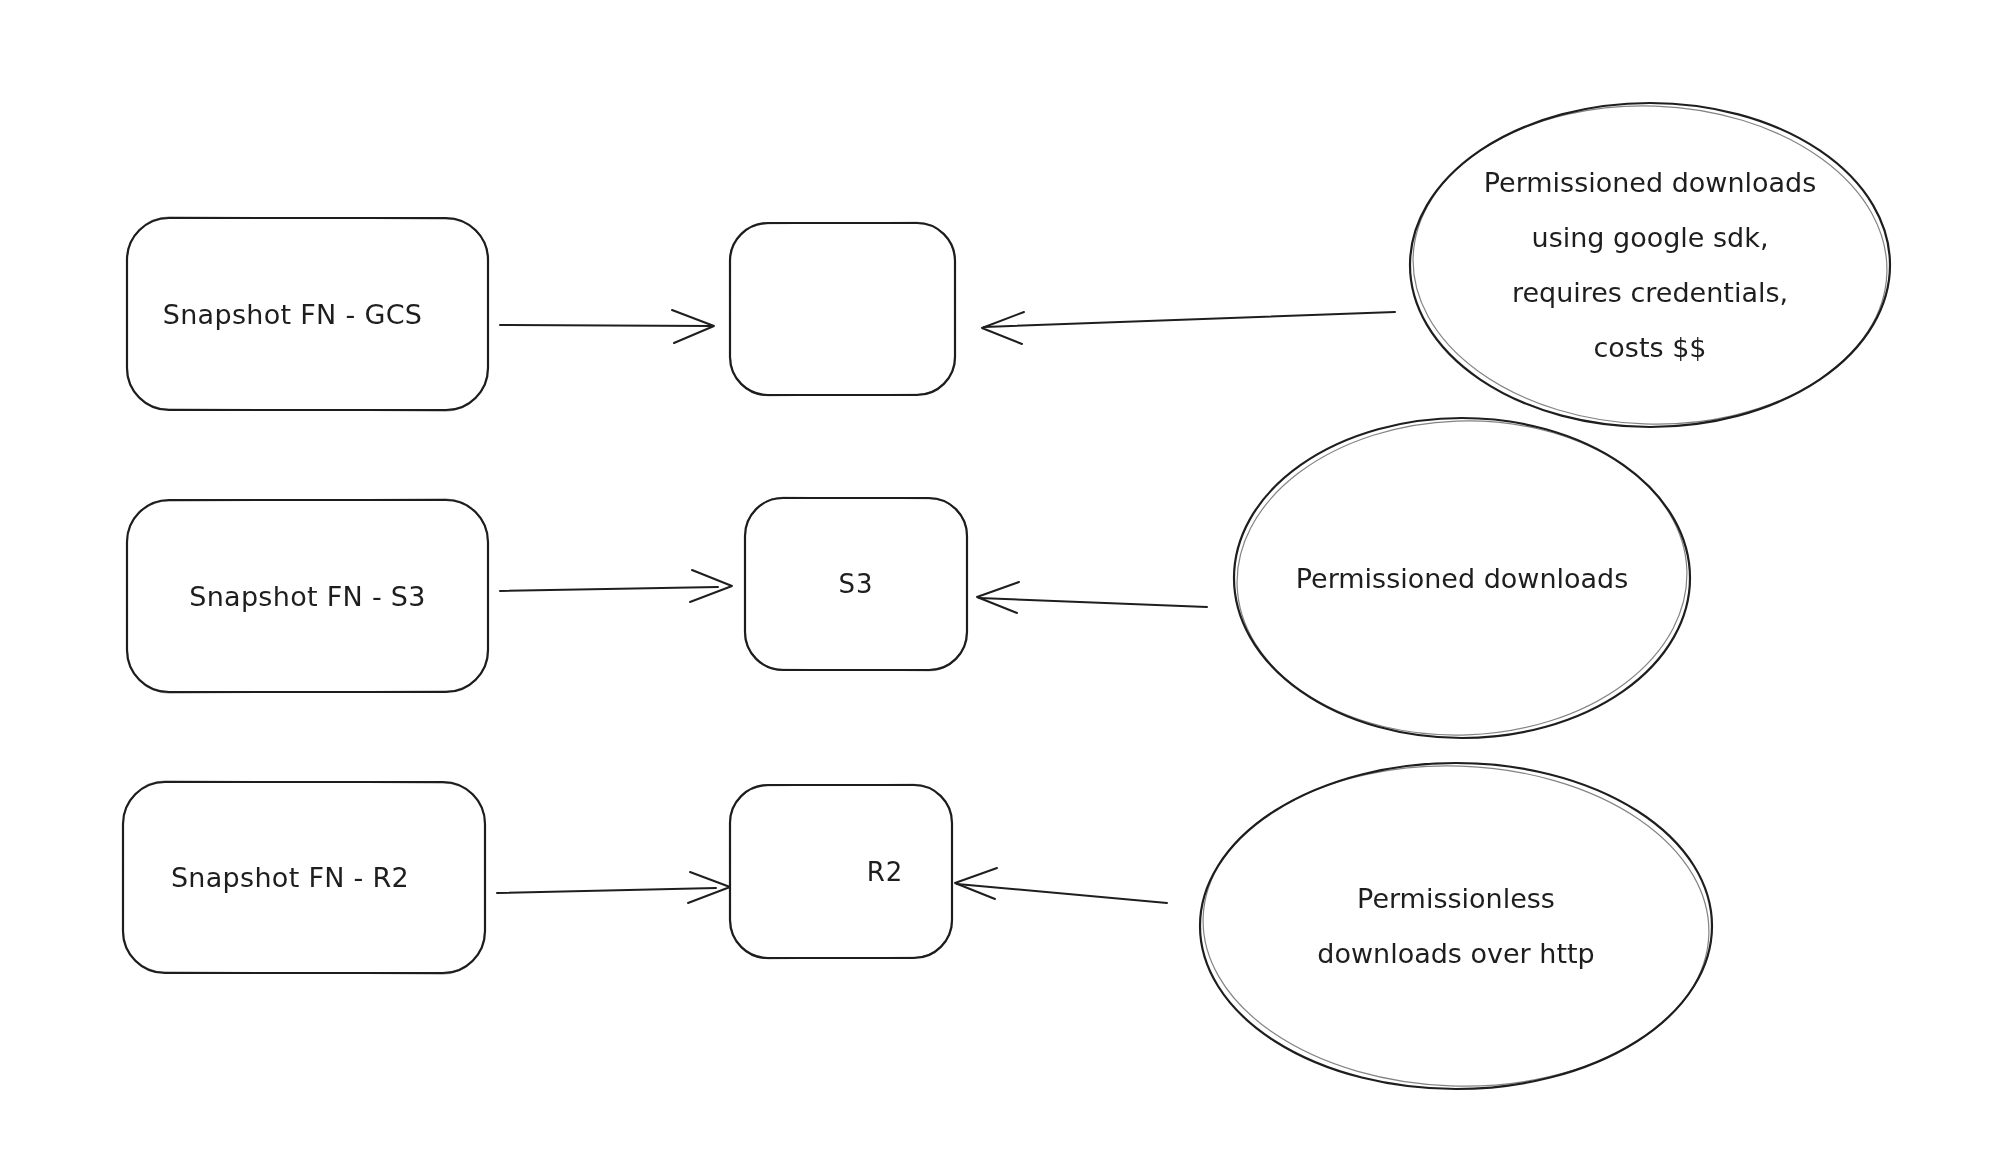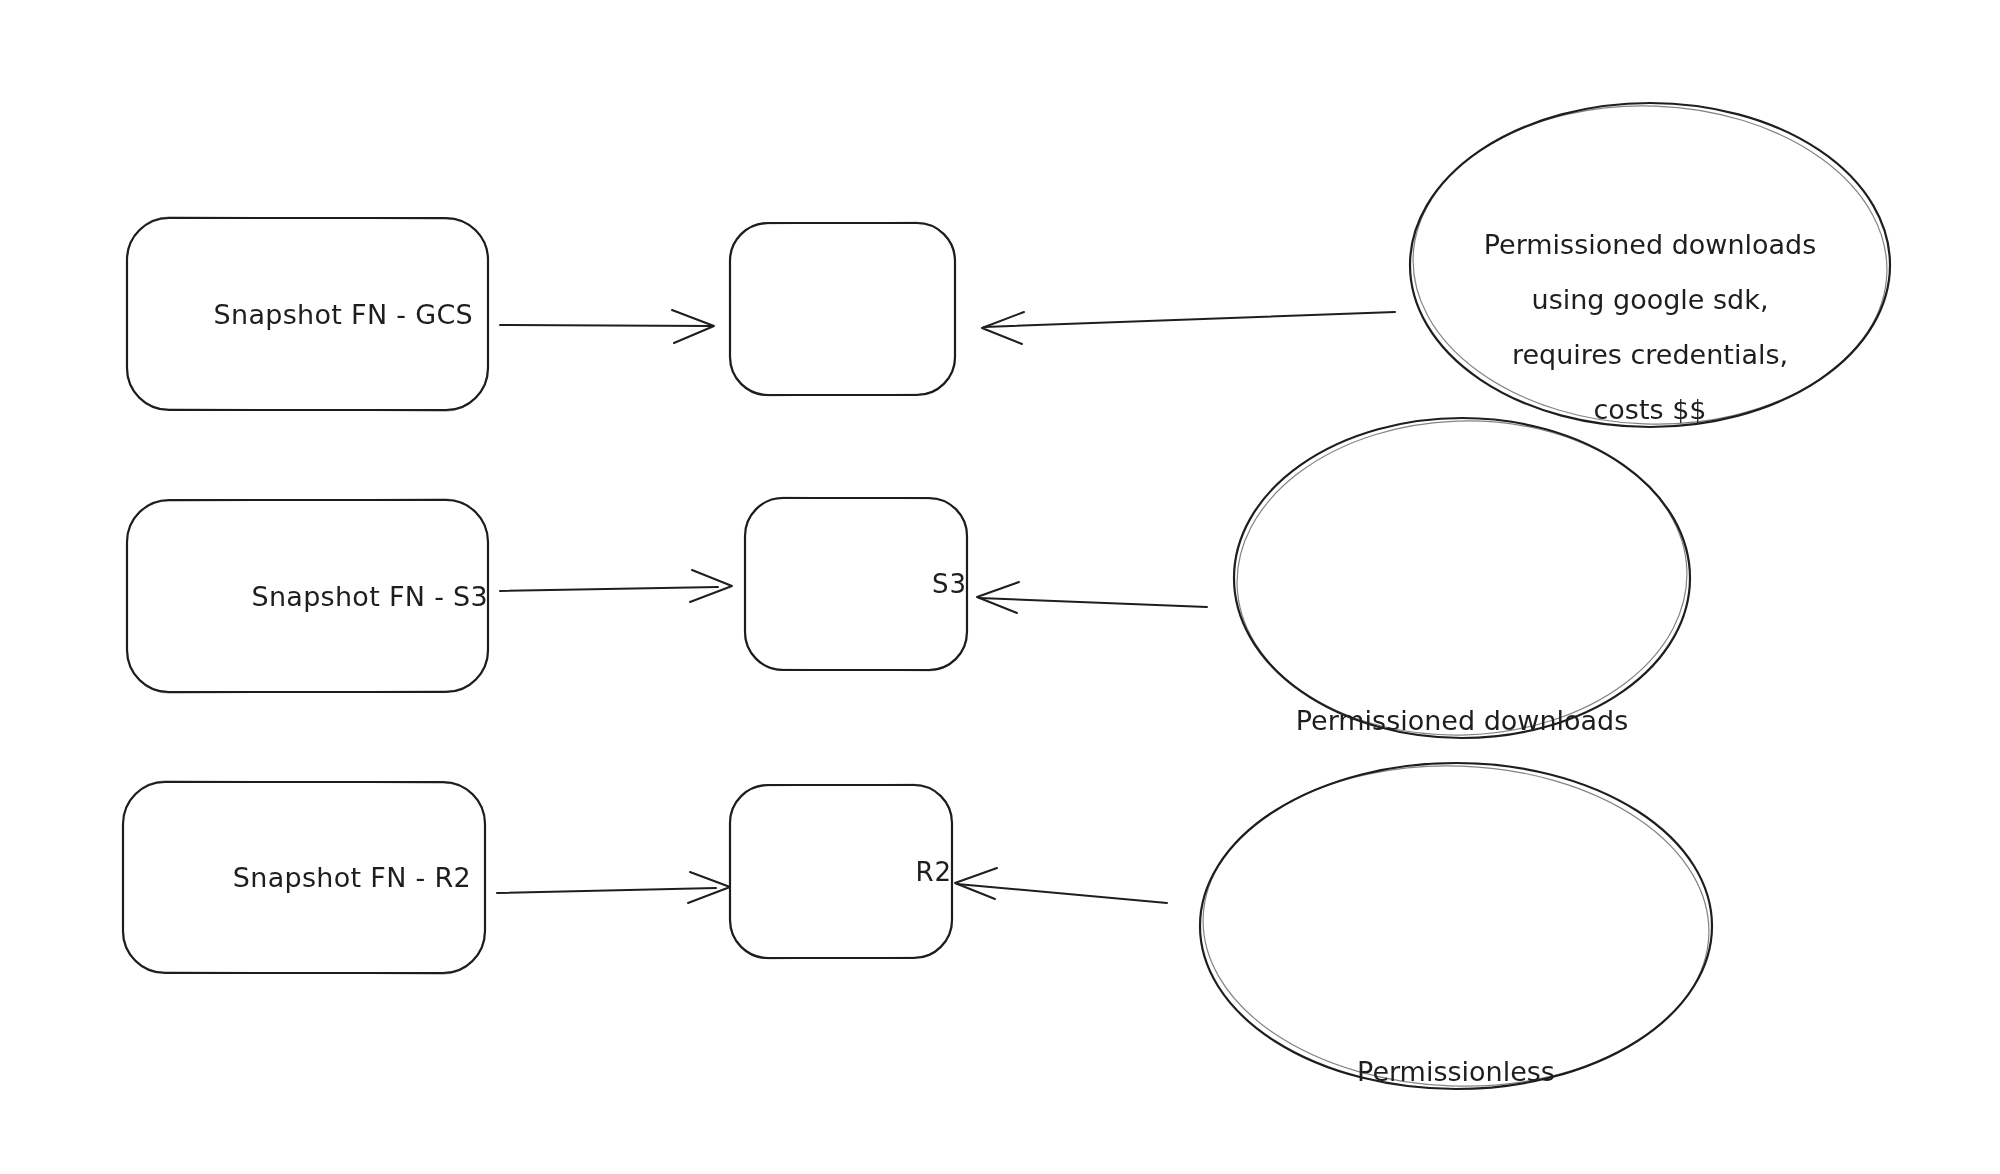--- a/index.html
+++ b/index.html
@@ -6,21 +6,21 @@
   html,body { margin:0; padding:0; background:var(--bg); }
   #canvas {
     position:relative; width:2000px; height:1174px; background:var(--bg);
     font-family:"DejaVu Sans", sans-serif; color:var(--ink); overflow:hidden;
   }
   #sketch { position:absolute; left:0; top:0; width:2000px; height:1174px; }
   .shape { fill:none; stroke:var(--ink); stroke-width:2.2; stroke-linecap:round; }
   .shape-echo { fill:none; stroke:var(--ink); stroke-width:1.2; opacity:.55; stroke-linecap:round; }
   .arrow { fill:none; stroke:var(--ink); stroke-width:2; stroke-linecap:round; stroke-linejoin:round; }
   .overlay {
-    position:absolute; display:flex; align-items:center; justify-content:flex-end;
+    position:absolute; display:flex; align-items:center; justify-content:center;
     text-align:center; pointer-events:none;gap:20px;
   }
   .node-label { font-size:27px; letter-spacing:.3px; white-space:nowrap; }
   .small-label { font-size:26px; letter-spacing:1px; white-space:nowrap; }
   .note { flex-direction:column; font-size:27px; line-height:35px; }
   .note div { white-space:nowrap; }
 </style>
 </head>
 <body>
 
@@ -85,18 +85,19 @@
     <div>costs $$</div>
   </div>
 
   <div class="overlay node-label" style="left:127px;top:500px;width:361px;height:192px;">Snapshot FN - S3</div>
   <div class="overlay small-label" style="left:745px;top:498px;width:222px;height:172px;">S3</div>
   <div class="overlay note" style="left:1234px;top:418px;width:456px;height:320px;">
     <div>Permissioned downloads</div>
   </div>
 
   <div class="overlay node-label" style="left:109px;top:782px;width:362px;height:191px;">Snapshot FN - R2</div>
-  <div class="overlay small-label" style="left:730px;top:785px;width:222px;height:173px;">R2</div>
+  <div class="overlay small-label" style="left:730px;top:785px;width:222px;height:173px;padding-left:44px;">R2</div>
   <div class="overlay note" style="left:1200px;top:763px;width:512px;height:326px;">
     <div>Permissionless</div>
+    <div>downloads over http</div>
   </div>
 
 </div>
 
 </body></html>

